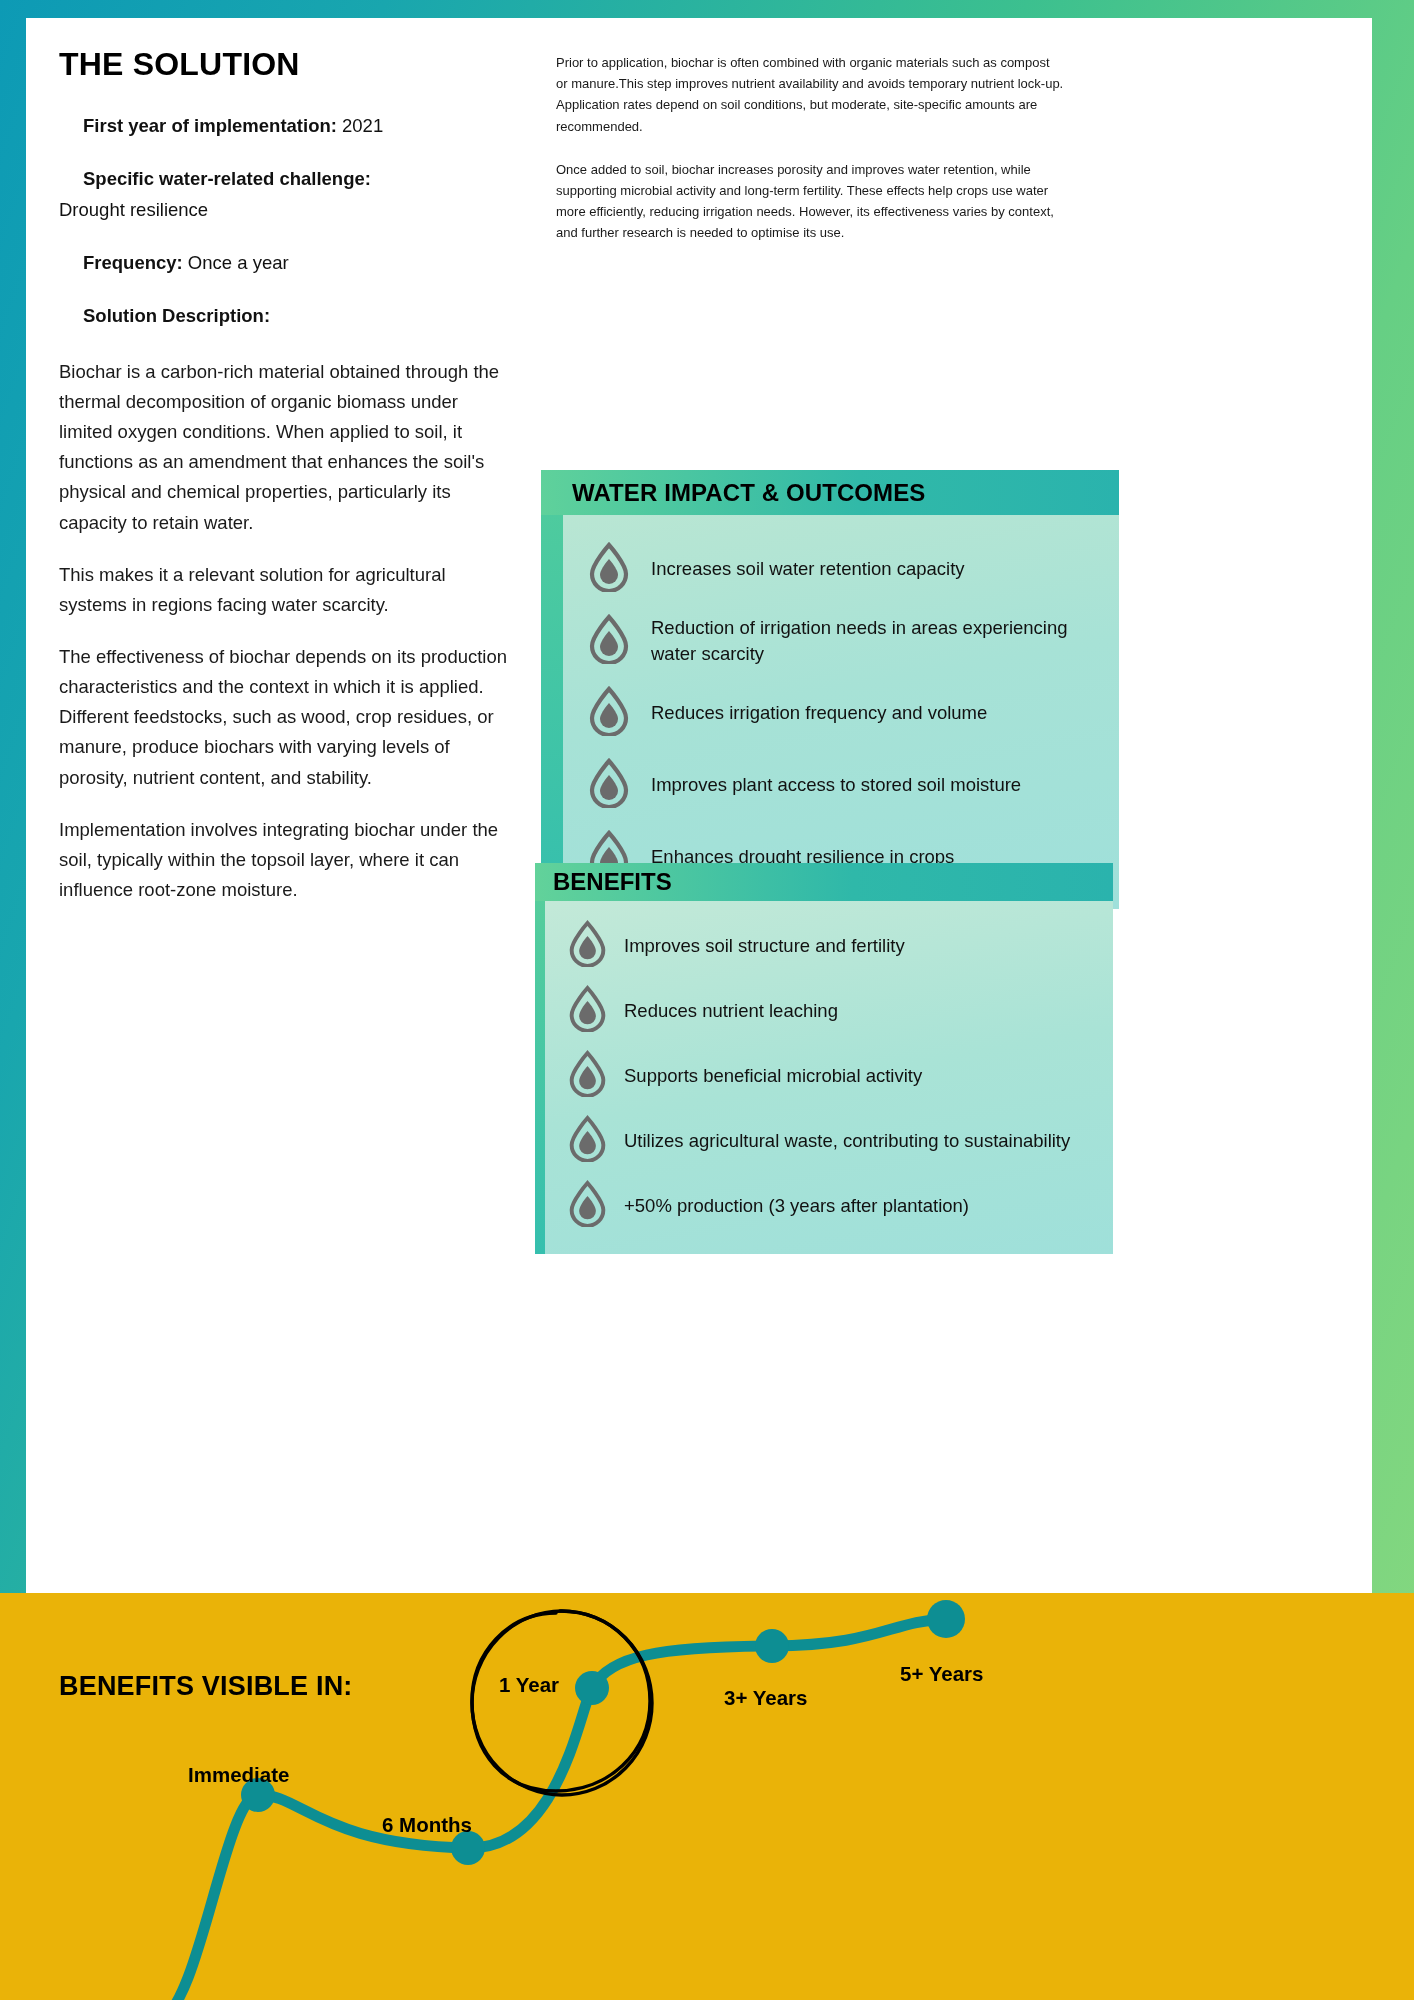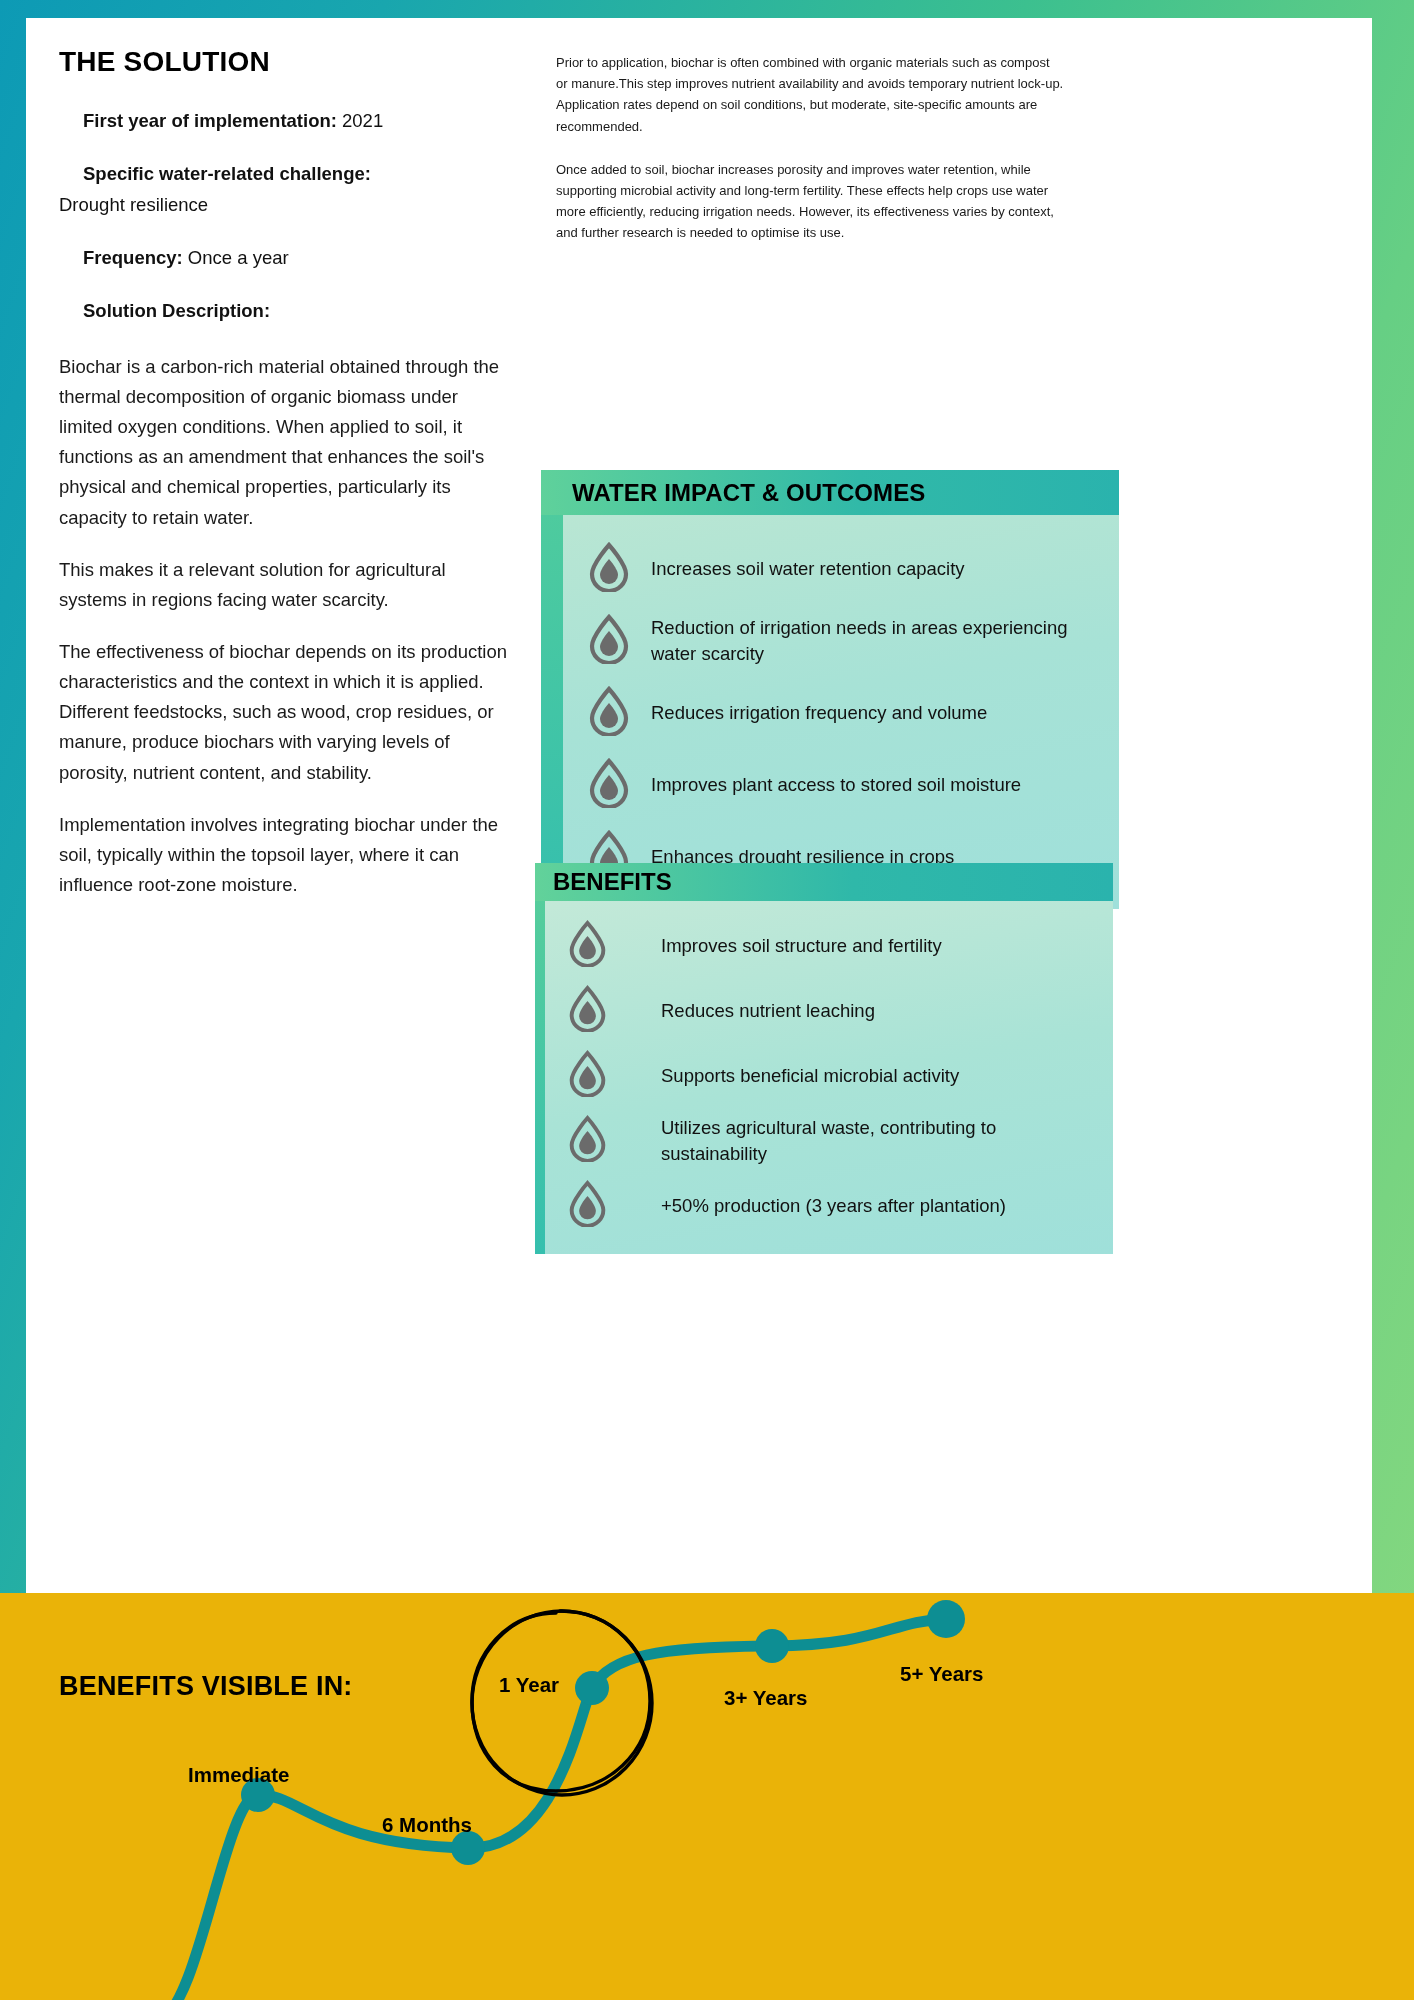--- a/index.html
+++ b/index.html
@@ -21,21 +21,21 @@
     left:26px; top:18px; right:42px; bottom:0;
     background:#ffffff;
   }
 
   
   #left-col {
     position:absolute;
     left:59px; top:46px; width:452px;
   }
   .page-title {
-    font-size:28px; font-weight:bold; letter-spacing:.2px;
+    font-size:32px; font-weight:bold; letter-spacing:.2px;
     color:#000; margin-bottom:31px;
   }
   .meta-line { font-size:18.5px; color:#111; margin-bottom:6px; line-height:1.35; }
   .meta-line b { font-weight:bold;margin-left:24px; }
   .spacer-sm { height:22px; }
   .body-p {
     font-size:18.5px; line-height:1.63; color:#1a1a1a; margin-bottom:22px;
   }
 
   
@@ -76,21 +76,21 @@
   #benefits-head .head-text {
     font-size:24px; font-weight:bold; color:#000; padding-left:18px;
   }
   #benefits-body {
     background:linear-gradient(170deg,#c3e9d8 0%, #a9e3d6 50%, #9fe0da 100%);
     border-left:10px solid;
     border-image:linear-gradient(180deg,#55cd9c,#35bfae) 1;
     padding:12px 14px 16px 0;
   }
   .bn-item { display:flex; align-items:center; gap:16px; padding:7px 0 7px 22px; }
-  .bn-item .lbl { font-size:18.5px; line-height:1.36; color:#111;margin-left:37px; }
+  .bn-item .lbl { font-size:18.5px; line-height:1.36; color:#111; }
 
   .drop { flex:0 0 auto; }
 
   
   #timeline-section {
     position:absolute; left:0; top:1593px; width:1414px; height:455px;
     background:#eab308;
   }
   #timeline-title {
     position:absolute; left:59px; top:78px;

